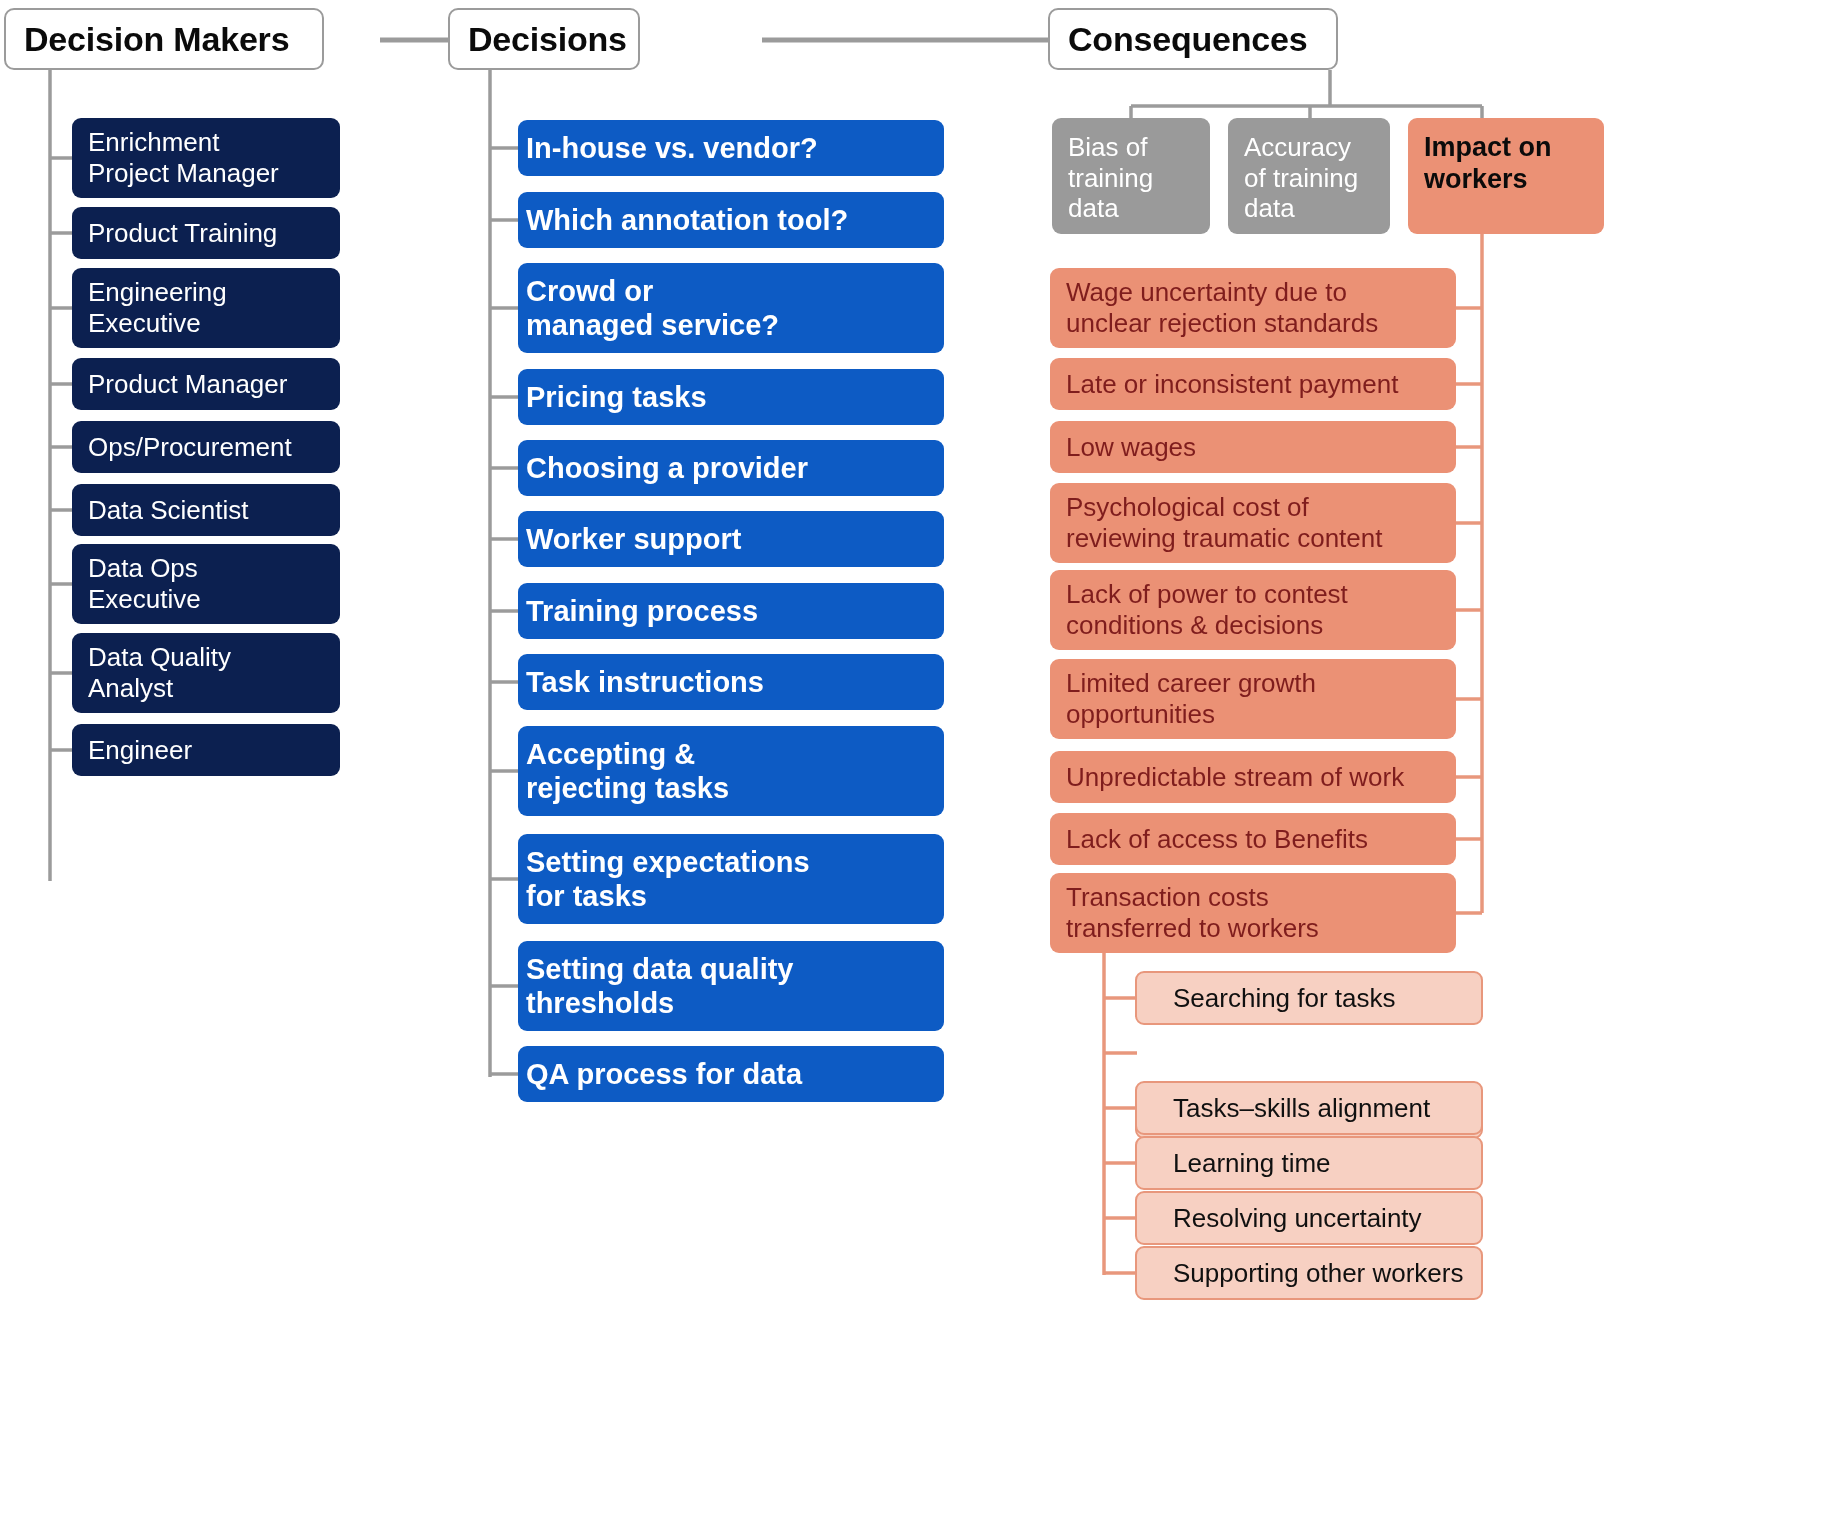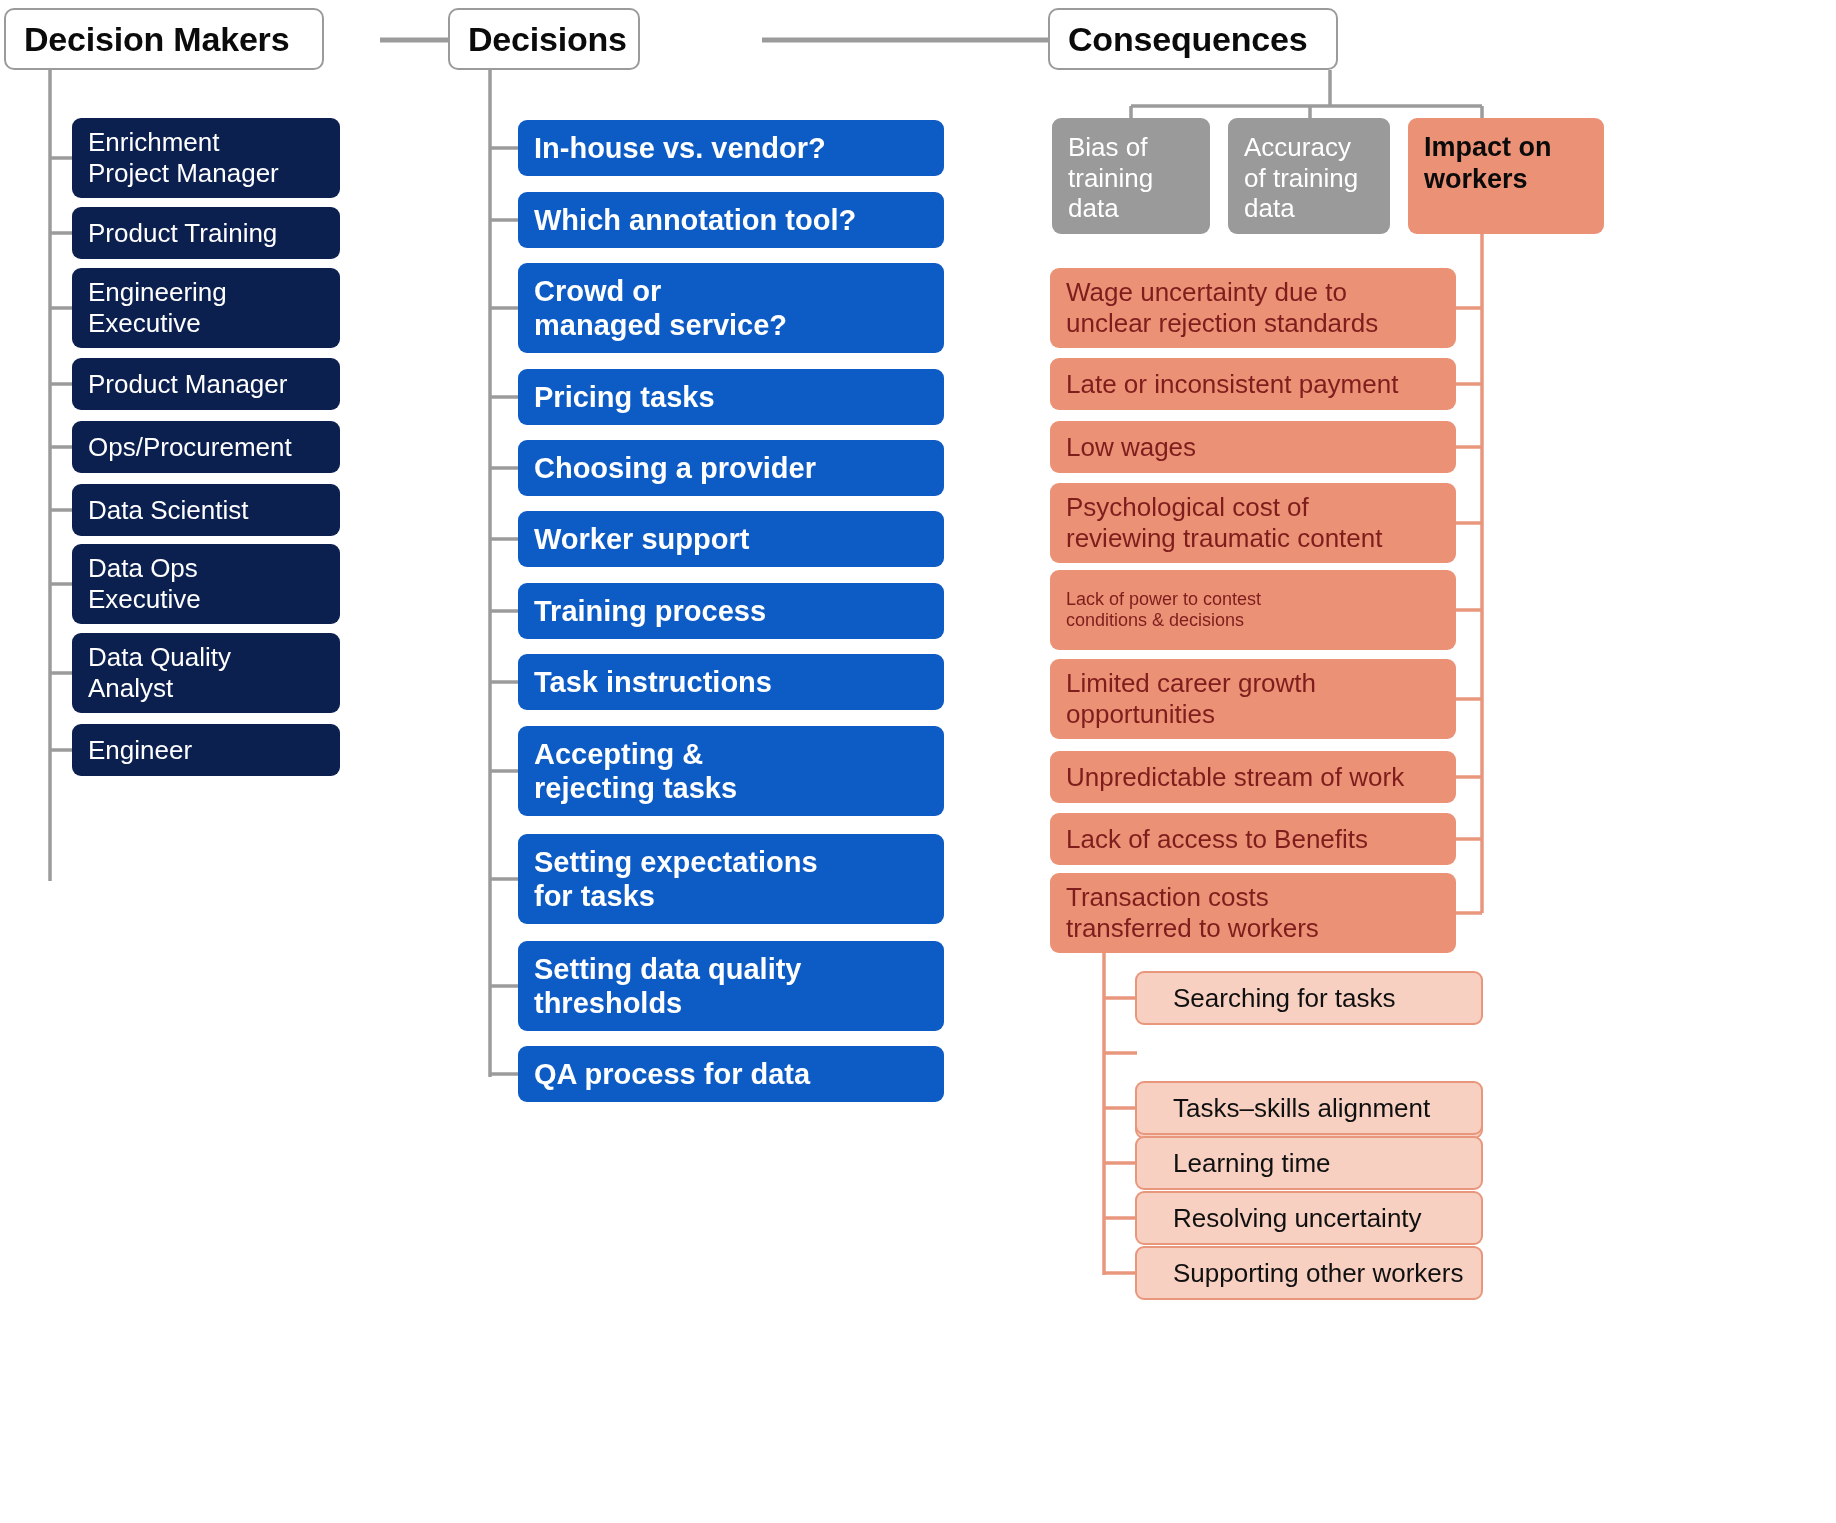--- a/index.html
+++ b/index.html
@@ -41,21 +41,21 @@
     z-index: 3;
     border-radius: 9px;
     display: flex;
     align-items: center;
     padding: 0 16px;
     line-height: 1.18;
     white-space: pre-line;
   }
 
   .node.navy   { background: #0c2050; color: #ffffff; }
-  .node.blue   { background: #0d5bc4; color: #ffffff; font-weight: bold; }
+  .node.blue   { background: #0d5bc4; color: #ffffff; font-weight: bold; padding-left: 8px; }
   .node.gray   { background: #9a9a9a; color: #ffffff; }
   .node.salmon { background: #eb9175; color: #7f1d1d; }
   .node.salmon-head { background: #eb9175; color: #0b0b0b; font-weight: bold; }
   .node.pink   { background: #f7d0c2; color: #101010; border: 2px solid #e8977c; padding-left: 36px; }
 </style>
 </head>
 <body>
 
 <div id="canvas">
 
@@ -227,21 +227,21 @@
   <div class="node salmon" style="left:1050px; top:358px; width:406px; height:52px; font-size:26px;">
     <span>Late or inconsistent payment</span>
   </div>
   <div class="node salmon" style="left:1050px; top:421px; width:406px; height:52px; font-size:26px;">
     <span>Low wages</span>
   </div>
   <div class="node salmon" style="left:1050px; top:483px; width:406px; height:80px; font-size:26px;">
     <span>Psychological cost of
 reviewing traumatic content</span>
   </div>
-  <div class="node salmon" style="left:1050px; top:570px; width:406px; height:80px; font-size:18px;">
+  <div class="node salmon" style="left:1050px; top:570px; width:406px; height:80px; font-size:26px;">
     <span>Lack of power to contest
 conditions &amp; decisions</span>
   </div>
   <div class="node salmon" style="left:1050px; top:659px; width:406px; height:80px; font-size:26px;">
     <span>Limited career growth
 opportunities</span>
   </div>
   <div class="node salmon" style="left:1050px; top:751px; width:406px; height:52px; font-size:26px;">
     <span>Unpredictable stream of work</span>
   </div>

